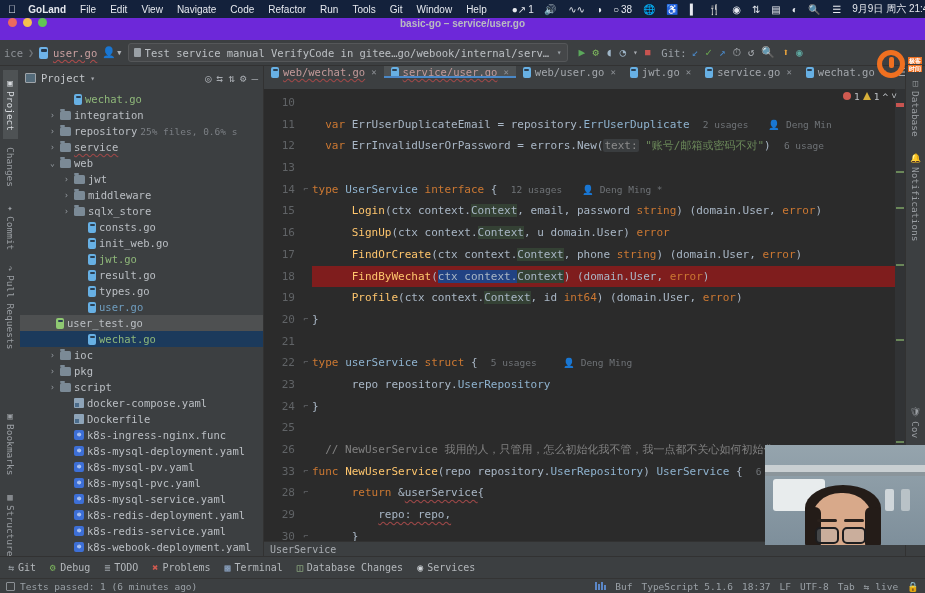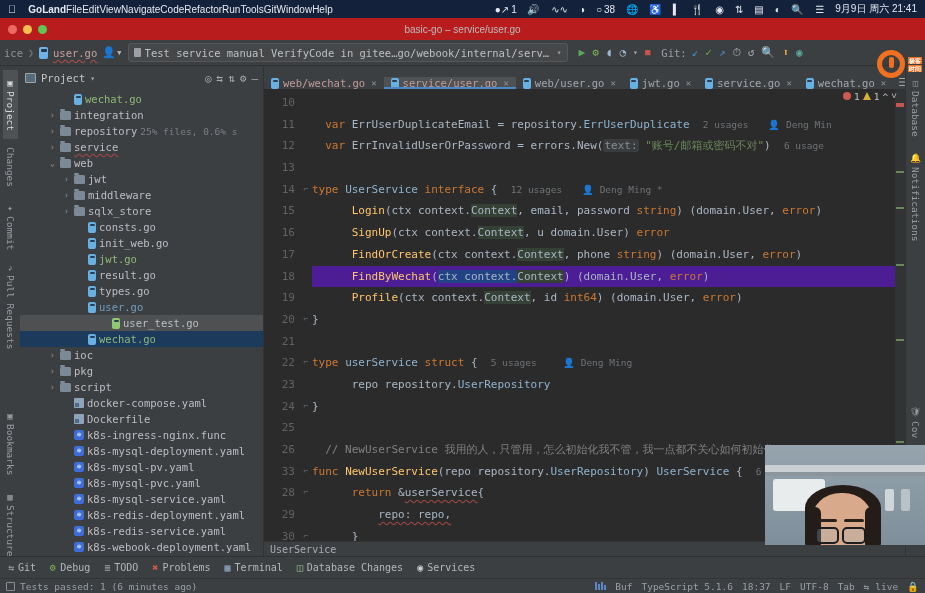--- a/index.html
+++ b/index.html
@@ -4,29 +4,29 @@
 <style>
   * { box-sizing: border-box; margin:0; padding:0; }
   html,body { width:925px; height:593px; overflow:hidden; background:#2b2b2b;
     font-family:"DejaVu Sans Mono","Liberation Mono",monospace; }
 
   
   #macbar { height:18px; background:#13213b; display:flex; align-items:center;
     padding:0 8px; font-family:"Liberation Sans",sans-serif; font-size:10px;
     color:#e6e9ef; }
   #macbar .apple { font-size:11px; margin-right:12px; }
-  #macbar .mi { white-space:nowrap; }
+  #macbar .mi { margin-right:14px; white-space:nowrap; }
   #macbar .mi.bold { font-weight:bold; }
   #macbar .spacer { flex:1; }
   #macbar .ri { margin-left:11px; white-space:nowrap; display:flex; align-items:center; gap:2px; }
   #macbar .ri .gl { font-size:10px; }
 
   
-  #titlebar { height:22px; background:#b91c1c; position:relative;
-    display:flex; align-items:center; }
+  #titlebar { height:22px; background:#6d28d9; position:relative;
+    display:flex; align-items:flex-start;font-weight:bold; }
   .lights { display:flex; gap:6px; padding-left:8px; }
   .lt { width:9px; height:9px; border-radius:50%; }
   .lt.r{background:#ec6a5f} .lt.y{background:#f4bf4f} .lt.g{background:#61c554}
   #wintitle { position:absolute; left:0; right:0; text-align:center;
     font-family:"Liberation Sans",sans-serif; font-size:10px; color:#b9bcc0; }
 
   
   #navbar { height:26px; background:#3c3f41; display:flex; align-items:center;
     padding:0 4px; gap:5px; border-bottom:1px solid #323232; font-size:10.5px; }
   .crumb { color:#a9b7c6; }
@@ -106,21 +106,21 @@
   .lbl { color:#bbbfc4; }
   .lbl.green { color:#8fb87a; }
   .lbl.blue  { color:#6f9ec0; }
   .lbl.err   { text-decoration:underline wavy #a04848; text-underline-offset:2px; }
   .meta { color:#7b7f84; font-size:9.5px; }
   .row.sel  { background:#4e5051; }
   .row.sel2 { background:#1b3a5c; }
 
   
   #editor { flex:1; display:flex; flex-direction:column; min-width:0; background:#2b2b2b;}
-  #tabs { height:23px; background:#3c3f41; display:flex; align-items:flex-end;
+  #tabs { height:23px; background:#3c3f41; display:flex; align-items:flex-start;
     font-size:10.5px; overflow:hidden; flex:none; }
   .tab { display:flex; align-items:center; gap:4px; padding:0 7px; color:#a3a7ac;
     position:relative; white-space:nowrap; }
   .tab.active { background:#4e5254; color:#d3d6da; }
   .tab.active::after { content:""; position:absolute; left:0; right:0; bottom:0;
     height:2px; background:#4a88c7; }
   .tab .x { color:#8b8f94; font-size:9px; margin-left:2px; }
   .tab .nm.err { text-decoration:underline wavy #a04848; text-underline-offset:2px;
     color:#c29a9a; }
   #tabsmenu { margin-left:auto; color:#a3a7ac; padding:0 5px; display:flex;
@@ -147,21 +147,21 @@
   .ty { color:#a9b7c6; }
   .cls{ color:#8fb3cf; }
   .str{ color:#6a8759; }
   .cmt{ color:#808080; }
   .use{ color:#6f7377; font-size:9.5px; }
   .auth{ color:#6f7377; font-size:9.5px; }
   .hint{ color:#8c8c8c; background:#3a3d3f; border-radius:2px; padding:0 1px;}
   .ctxhl { background:#344134; }
   .wavy { text-decoration:underline wavy #a04848; text-underline-offset:3px; }
   .sel  { background:#214283; }
-  .cursorline { background:#4c1d95; }
+  .cursorline { background:#7f1d1d; }
 
   #rightmark { position:absolute; right:0; top:0; bottom:0; width:10px;
     background:#313335; }
   #rightmark i { position:absolute; right:1px; width:8px; height:2px; display:block;}
 
   #breadcrumb2 { height:15px; background:#3c3f41; font-size:10px; color:#a9adb2;
     display:flex; align-items:center; padding-left:6px; flex:none;
     border-top:1px solid #323232;}
 
   
@@ -436,21 +436,21 @@
         <div class="row" style="padding-left: 56px;">
           <span class="arw"></span>
           <span class="gof"></span>
           <span class="lbl">types.go</span>
         </div>
         <div class="row" style="padding-left: 56px;">
           <span class="arw"></span>
           <span class="gof"></span>
           <span class="lbl blue">user.go</span>
         </div>
-        <div class="row sel" style="padding-left: 80px;">
+        <div class="row sel" style="padding-left: 24px;">
           <span class="arw"></span>
           <span class="gof t"></span>
           <span class="lbl">user_test.go</span>
         </div>
         <div class="row sel2" style="padding-left: 56px;">
           <span class="arw"></span>
           <span class="gof"></span>
           <span class="lbl green">wechat.go</span>
         </div>
         <div class="row" style="padding-left: 28px;">

